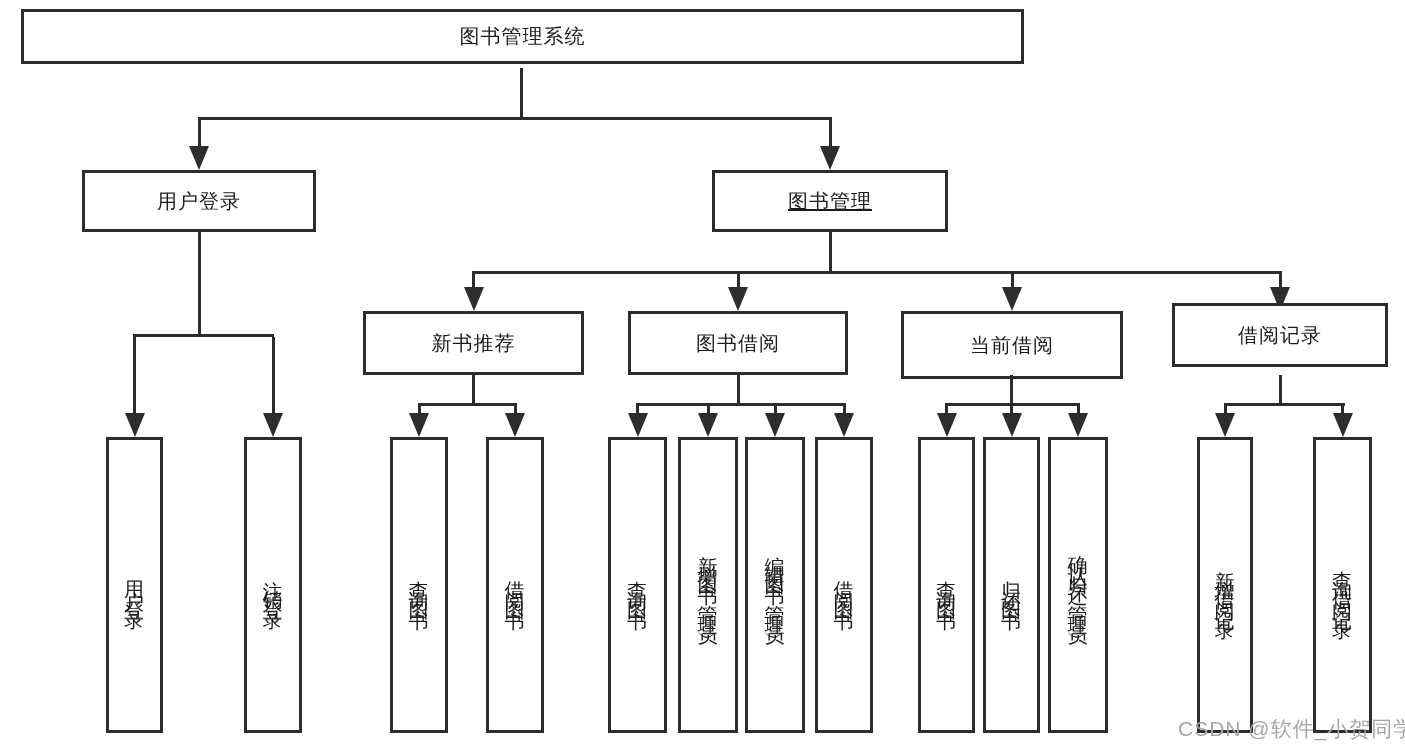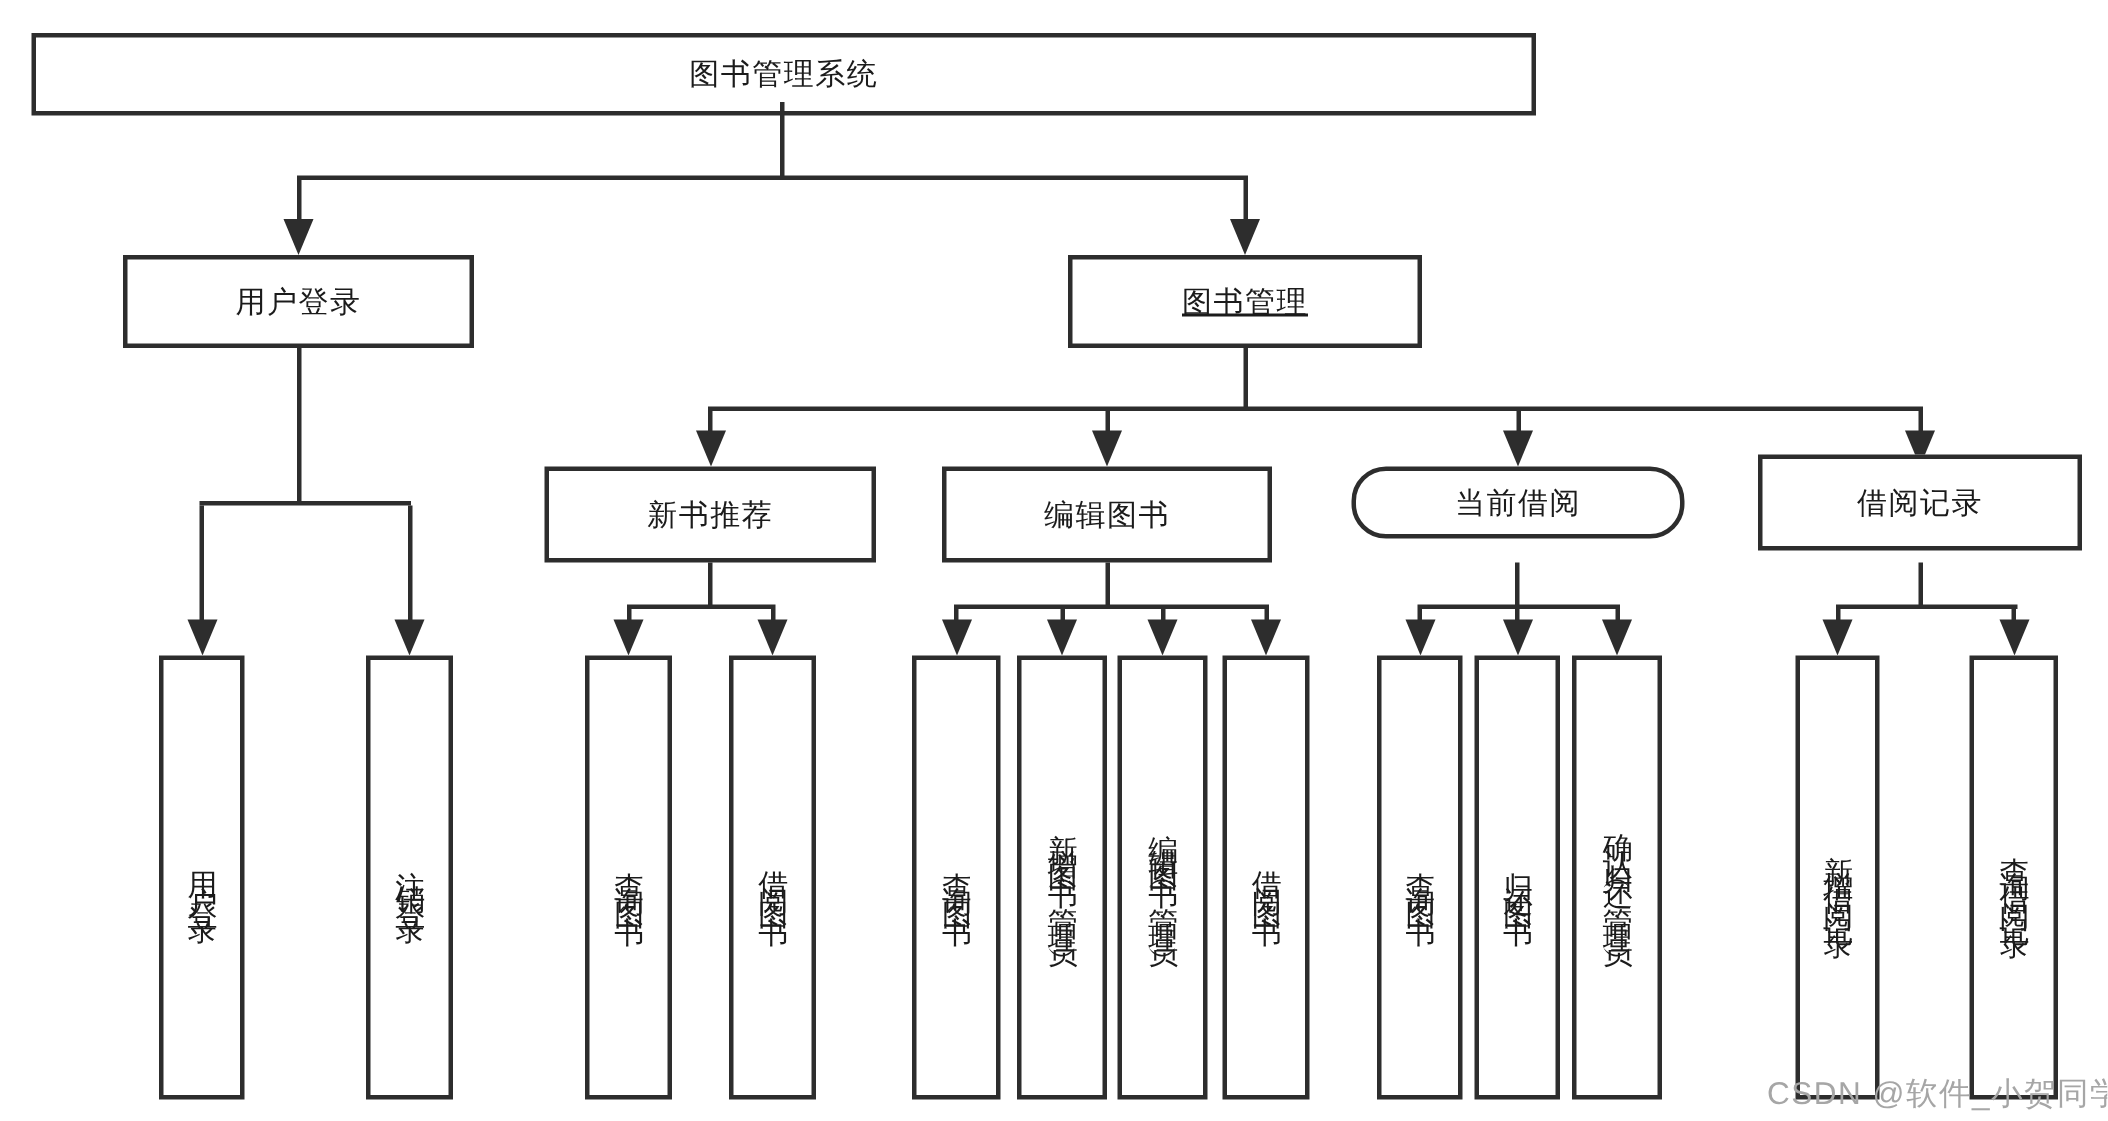--- a/index.html
+++ b/index.html
@@ -52,26 +52,26 @@
     height:calc(100% - 18px);
     background:var(--line);
   }
   .arrow .head{
     position:absolute;bottom:0;left:0;width:0;height:0;
     border-left:10px solid transparent;
     border-right:10px solid transparent;
     border-top:24px solid var(--line);
   }
   
-  #n-root   {left:21px;  top:22px;  width:1003px;height:55px;}
+  #n-root   {left:21px;  top:9px;  width:1003px;height:55px;}
   #n-ulogin {left:82px;  top:170px; width:234px; height:62px;}
   #n-bmgmt  {left:712px; top:170px; width:236px; height:62px;text-decoration:underline;}
   #n-newb   {left:363px; top:311px; width:221px; height:64px;font-family:Liberation Serif, serif;}
   #n-bborrow{left:628px; top:311px; width:220px; height:64px;}
-  #n-cborrow{left:901px; top:311px; width:222px; height:48px;border-radius:23px;}
+  #n-cborrow{left:901px; top:311px; width:222px; height:68px;}
   #n-brec   {left:1172px;top:303px; width:216px; height:64px;}
   .leaf{top:437px;height:296px;}
   #l-u1{left:106px; width:57px;}
   #l-u2{left:244px; width:58px;}
   #l-n1{left:390px; width:58px;}
   #l-n2{left:486px; width:58px;}
   #l-b1{left:608px; width:59px;}
   #l-b2{left:678px; width:60px;}
   #l-b3{left:745px; width:60px;}
   #l-b4{left:815px; width:58px;}
@@ -143,21 +143,21 @@
   </div>
   <div class="arrow" style="left:1270px;top:274px;height:37px;">
     <div class="shaft"></div>
       <div class="head"></div>
   </div>
 
   <div class="node" id="n-newb">
     <span>新书推荐</span>
   </div>
   <div class="node" id="n-bborrow">
-    <span>编辑图书</span>
+    <span>图书借阅</span>
   </div>
   <div class="node" id="n-cborrow">
     <span>当前借阅</span>
   </div>
   <div class="node" id="n-brec">
     <span>借阅记录</span>
   </div>
 
   <div class="vl" style="left:472px;top:375px;height:31px;"></div>
   <div class="hl" style="left:417.5px;top:403px;width:99px;"></div>

